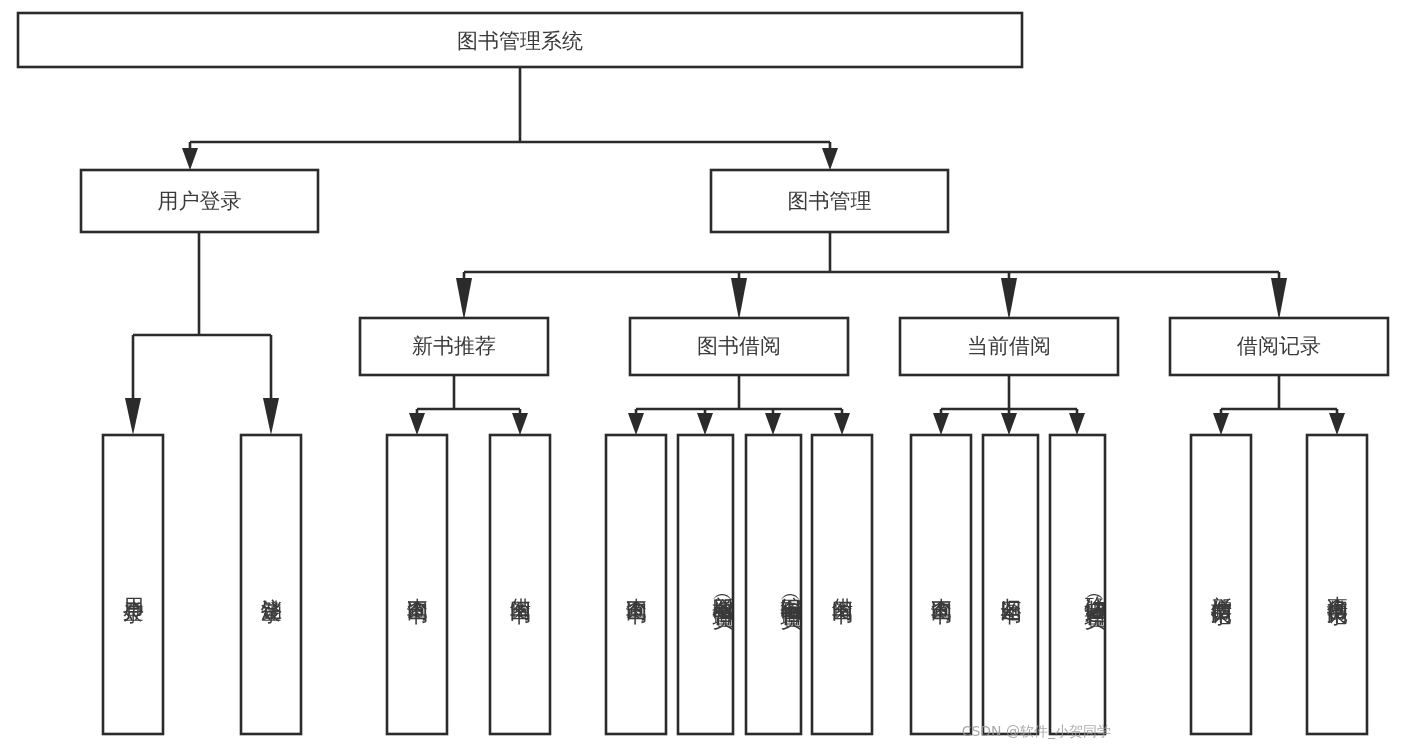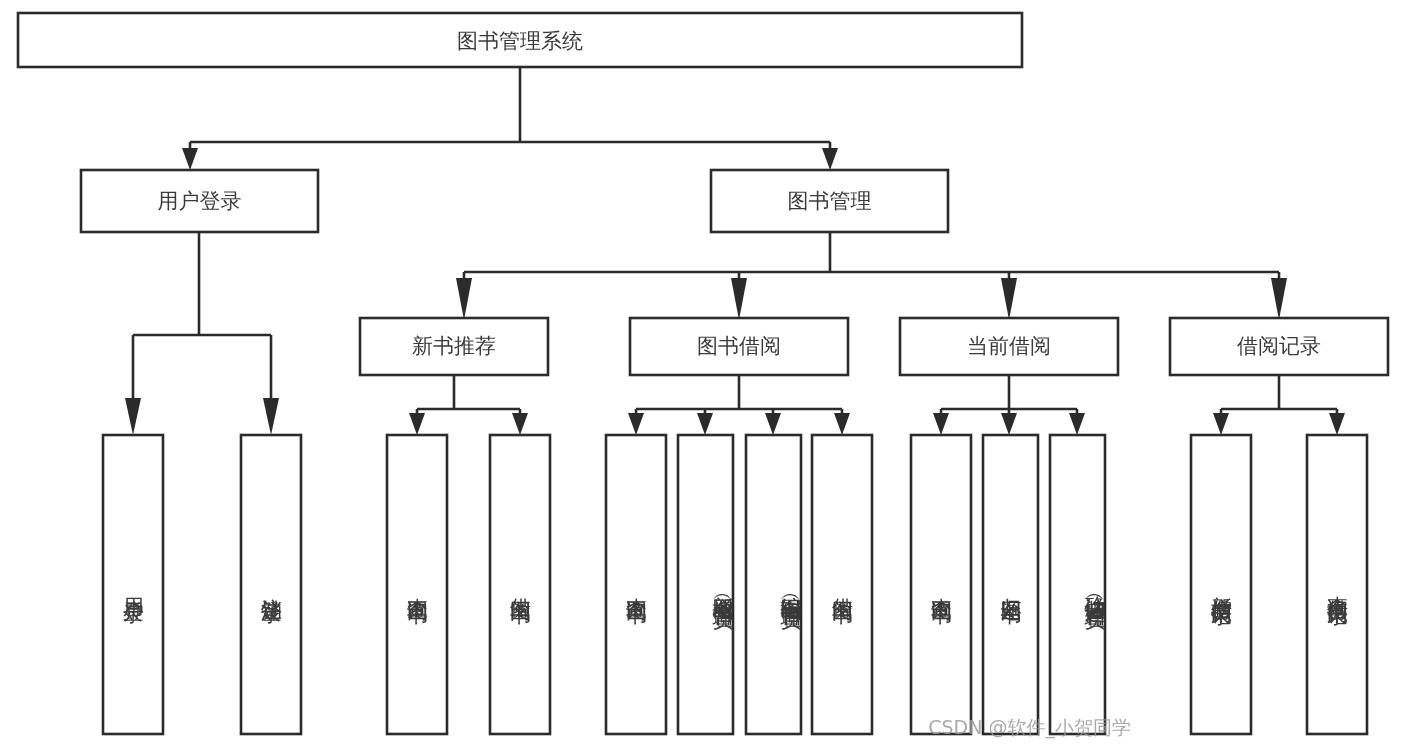--- a/index.html
+++ b/index.html
@@ -56,24 +56,24 @@
     letter-spacing: 2px;
     color: #3a3a3a;
     display: flex;
     align-items: center;
     justify-content: center;
     white-space: nowrap;
     pointer-events: none;
   }
   .watermark {
     position: absolute;
-    right: 8px;
+    right: 28px;
     bottom: 6px;
     font-family: "DejaVu Sans", "Liberation Sans", sans-serif;
-    font-size: 19px;
+    font-size: 14px;
     color: #9b9b9b;
     opacity: 0.85;
     white-space: nowrap;
   }
 </style>
 </head>
 <body>
 
 <div id="diagram-root">
 

